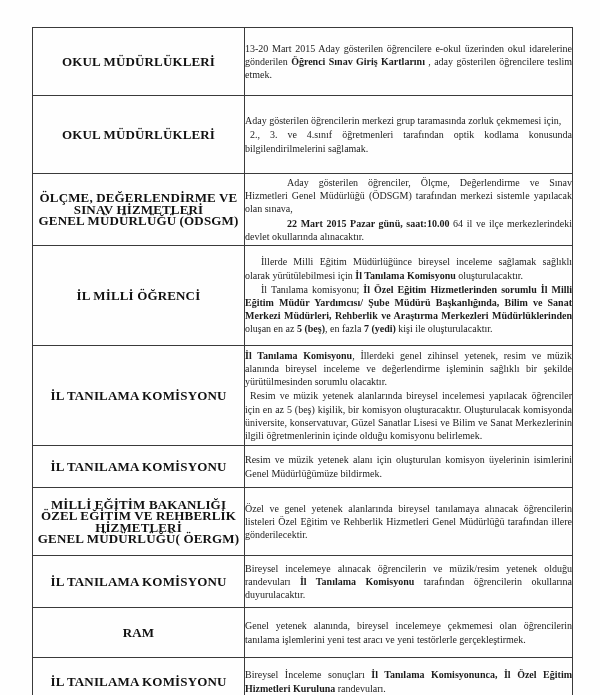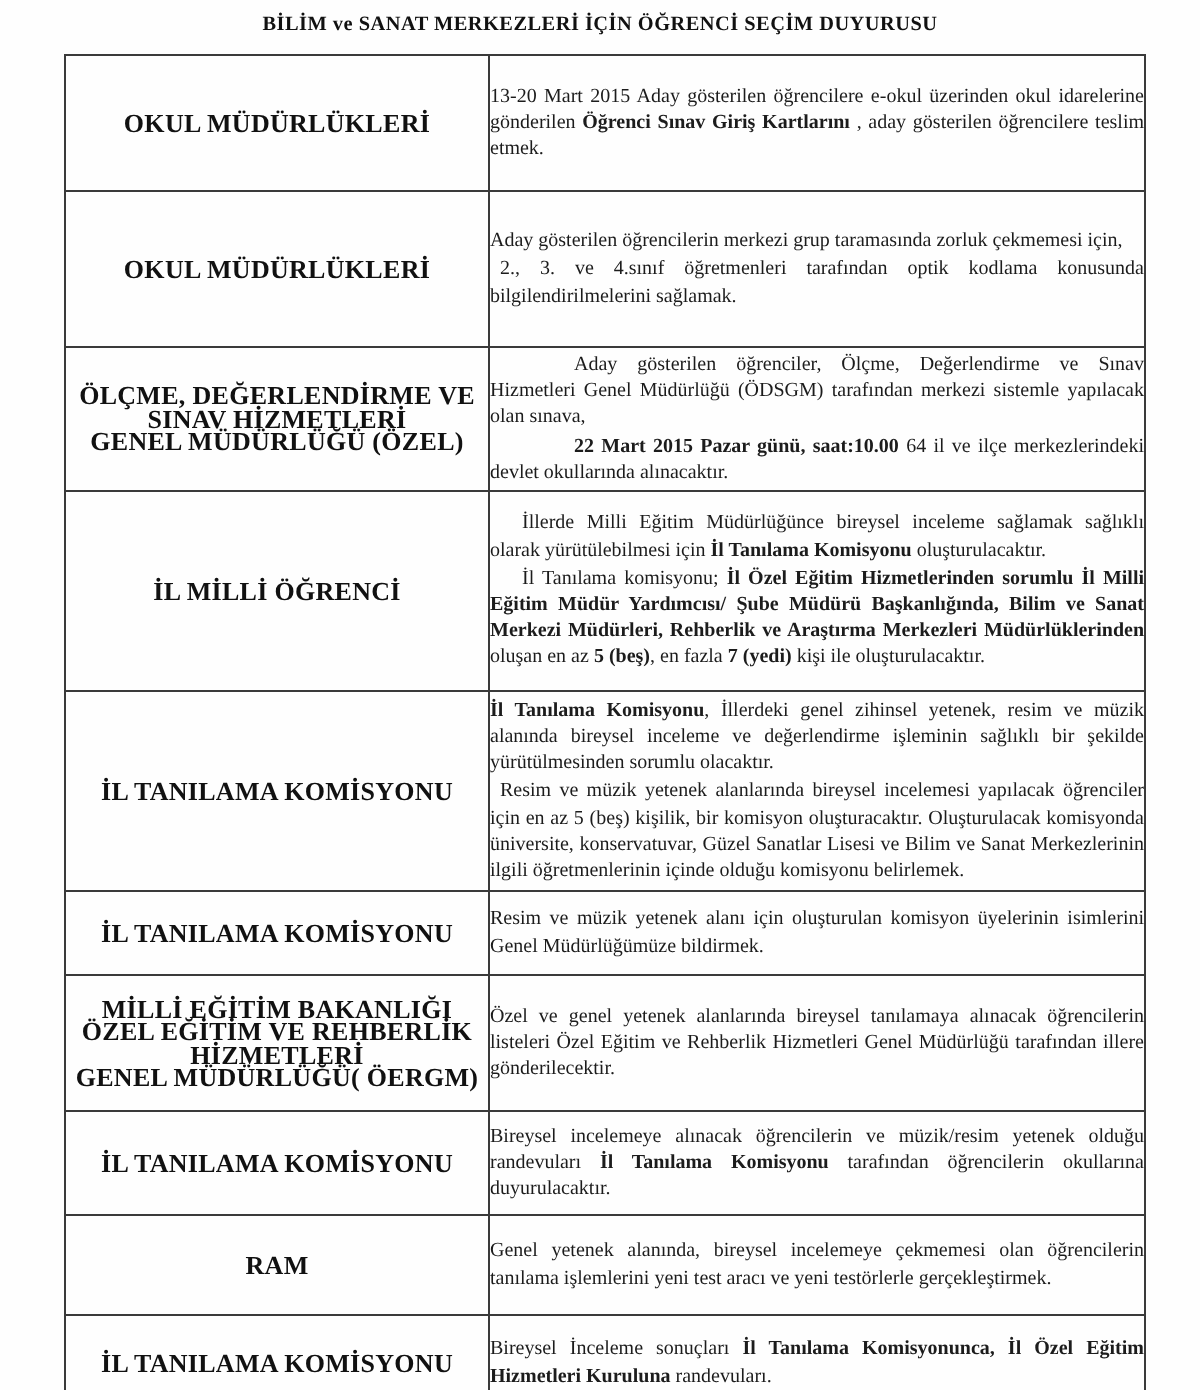--- a/index.html
+++ b/index.html
@@ -91,21 +91,20 @@
 
   .b { font-weight: bold; }
 
   .role-line { display: block; }
 </style>
 </head>
 <body>
 
 <div id="page">
 
-  <div id="doc-title">BİLİM ve SANAT MERKEZLERİ İÇİN ÖĞRENCİ SEÇİM DUYURUSU</div>
 
   <table id="announcement-table">
     <tbody>
         <tr style="height: 68px;">
           <td class="role-cell">
             <span class="role-line">OKUL MÜDÜRLÜKLERİ</span>
           </td>
           <td class="desc-cell">
             <p><span>13-20 Mart 2015 Aday gösterilen öğrencilere e-okul üzerinden okul idarelerine gönderilen </span><span class="b">Öğrenci Sınav Giriş Kartlarını </span><span>, aday gösterilen öğrencilere teslim etmek.</span></p>
           </td>
@@ -116,21 +115,21 @@
           </td>
           <td class="desc-cell">
             <p><span>Aday gösterilen öğrencilerin merkezi grup taramasında zorluk çekmemesi için,</span></p>
             <p class="indent-sm"><span>2., 3.  ve 4.sınıf öğretmenleri tarafından optik kodlama konusunda bilgilendirilmelerini sağlamak.</span></p>
           </td>
         </tr>
         <tr style="height: 72px;">
           <td class="role-cell">
             <span class="role-line">ÖLÇME, DEĞERLENDİRME VE</span>
             <span class="role-line">SINAV HİZMETLERİ</span>
-            <span class="role-line">GENEL MÜDÜRLÜĞÜ (ÖZEL)</span>
+            <span class="role-line">GENEL MÜDÜRLÜĞÜ (ÖDSGM)</span>
           </td>
           <td class="desc-cell">
             <p class="indent-lg"><span>Aday gösterilen öğrenciler, Ölçme, Değerlendirme ve Sınav Hizmetleri Genel Müdürlüğü (ÖDSGM) tarafından merkezi sistemle yapılacak olan sınava,</span></p>
             <p class="indent-lg"><span class="b">22 Mart 2015 Pazar günü, saat:10.00 </span><span>64 il ve ilçe merkezlerindeki devlet okullarında alınacaktır.</span></p>
           </td>
         </tr>
         <tr style="height: 100px;">
           <td class="role-cell">
             <span class="role-line">İL MİLLİ ÖĞRENCİ</span>
           </td>

